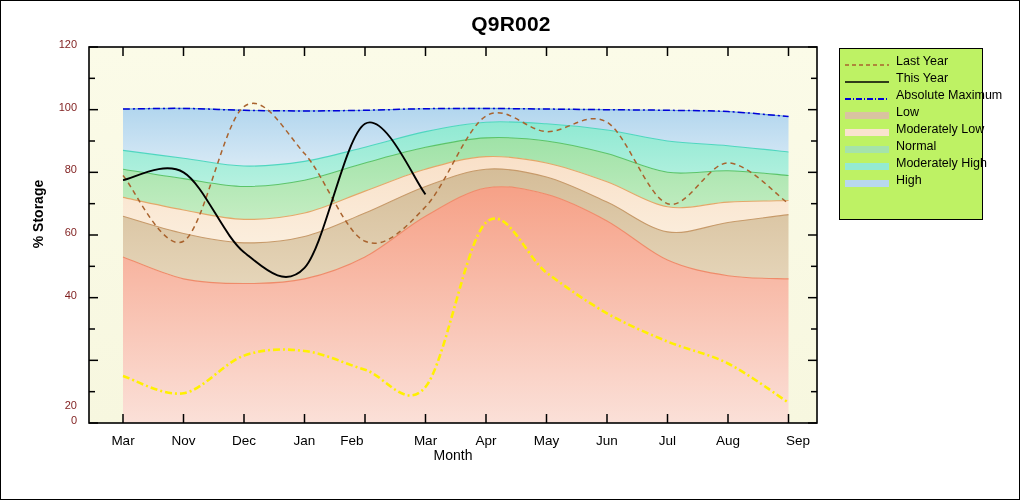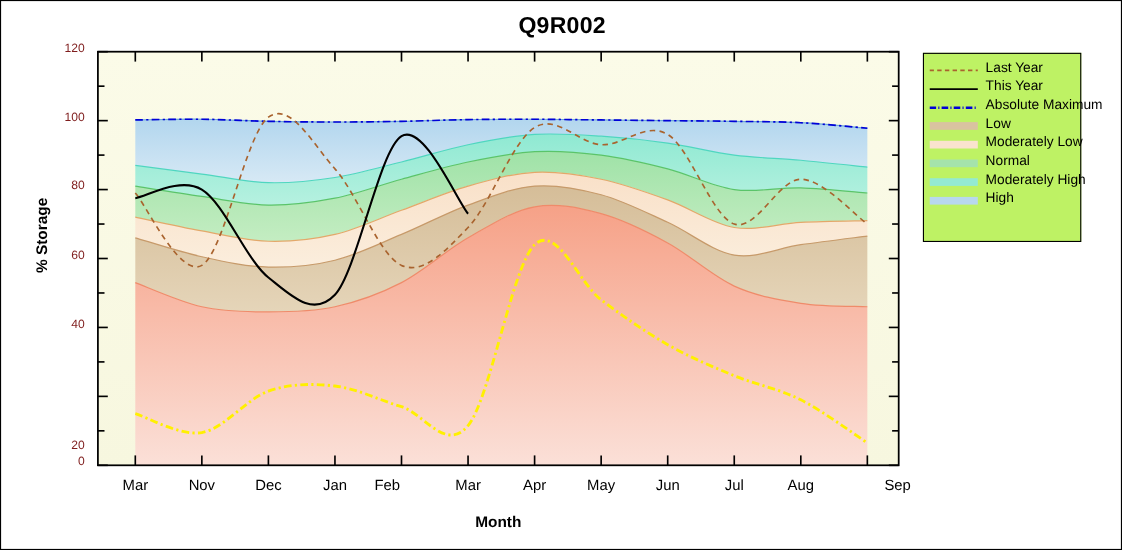--- a/index.html
+++ b/index.html
@@ -16,22 +16,22 @@
   #chart-title{
     position:absolute;left:0;top:11px;width:1020px;text-align:center;
     font-size:21px;font-weight:bold;color:#000;letter-spacing:0.2px;
   }
   #ylabel{
     position:absolute;left:-23px;top:205px;width:120px;text-align:center;
     font-size:14px;font-weight:bold;color:#000;
     transform:rotate(-90deg);transform-origin:center center;
   }
   #xlabel{
-    position:absolute;left:88px;top:465px;width:728px;text-align:center;
-    font-size:14px;font-weight:bold;color:#000;
+    position:absolute;left:88px;top:446px;width:728px;text-align:center;
+    font-size:14px;font-weight:normal;color:#000;
   }
   #plot-svg{position:absolute;left:0;top:0;}
   #legend-box{
     position:absolute;left:838px;top:47px;width:144px;height:172px;
     border:1px solid #000;background:#bef264;box-sizing:border-box;
     padding:4px 5px 0 5px;
   }
   .legend-row{display:flex;align-items:center;height:17px;}
   .legend-swatch{width:44px;height:11px;flex:0 0 44px;margin-right:7px;position:relative;}
   .legend-label{font-size:12.5px;color:#000;white-space:nowrap;line-height:13px;}
@@ -174,21 +174,21 @@
       <div class="xtick-label" style="left: 152.5px;">Nov</div>
       <div class="xtick-label" style="left: 213px;">Dec</div>
       <div class="xtick-label" style="left: 273.5px;">Jan</div>
       <div class="xtick-label" style="left: 321px;">Feb</div>
       <div class="xtick-label" style="left: 394.5px;">Mar</div>
       <div class="xtick-label" style="left: 455px;">Apr</div>
       <div class="xtick-label" style="left: 515.5px;">May</div>
       <div class="xtick-label" style="left: 576px;">Jun</div>
       <div class="xtick-label" style="left: 636.5px;">Jul</div>
       <div class="xtick-label" style="left: 697px;">Aug</div>
-      <div class="xtick-label" style="left: 785px;">Sep</div>
+      <div class="xtick-label" style="left: 767px;">Sep</div>
     </div>
 
   <div id="legend-box">
       <div class="legend-row">
         <span class="legend-swatch"><svg width="44" height="11">
             <line x1="0" y1="6" x2="44" y2="6" stroke="#a9632e" stroke-width="1.5" stroke-dasharray="4,3"></line>
           </svg></span>
         <span class="legend-label">Last Year</span>
       </div>
       <div class="legend-row">

